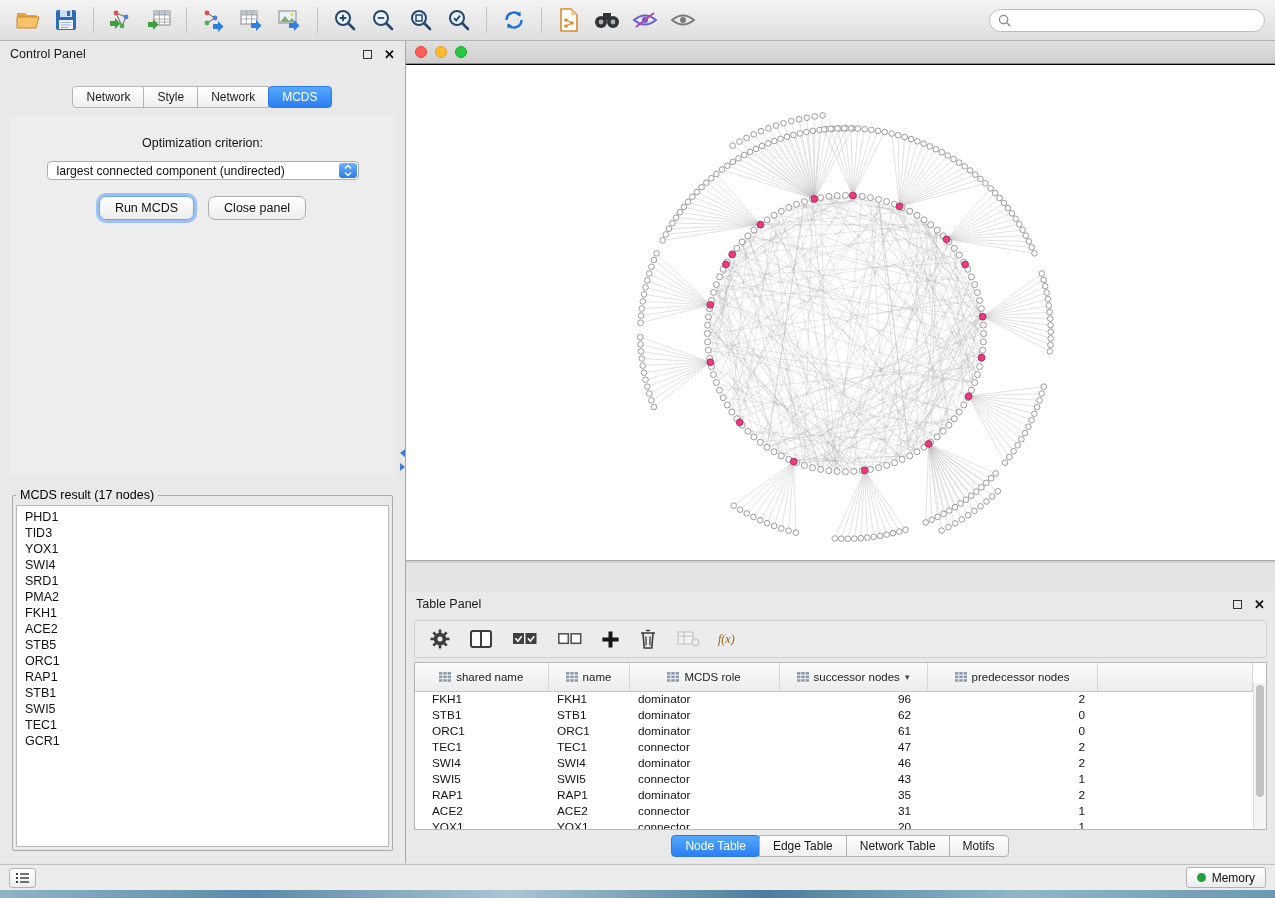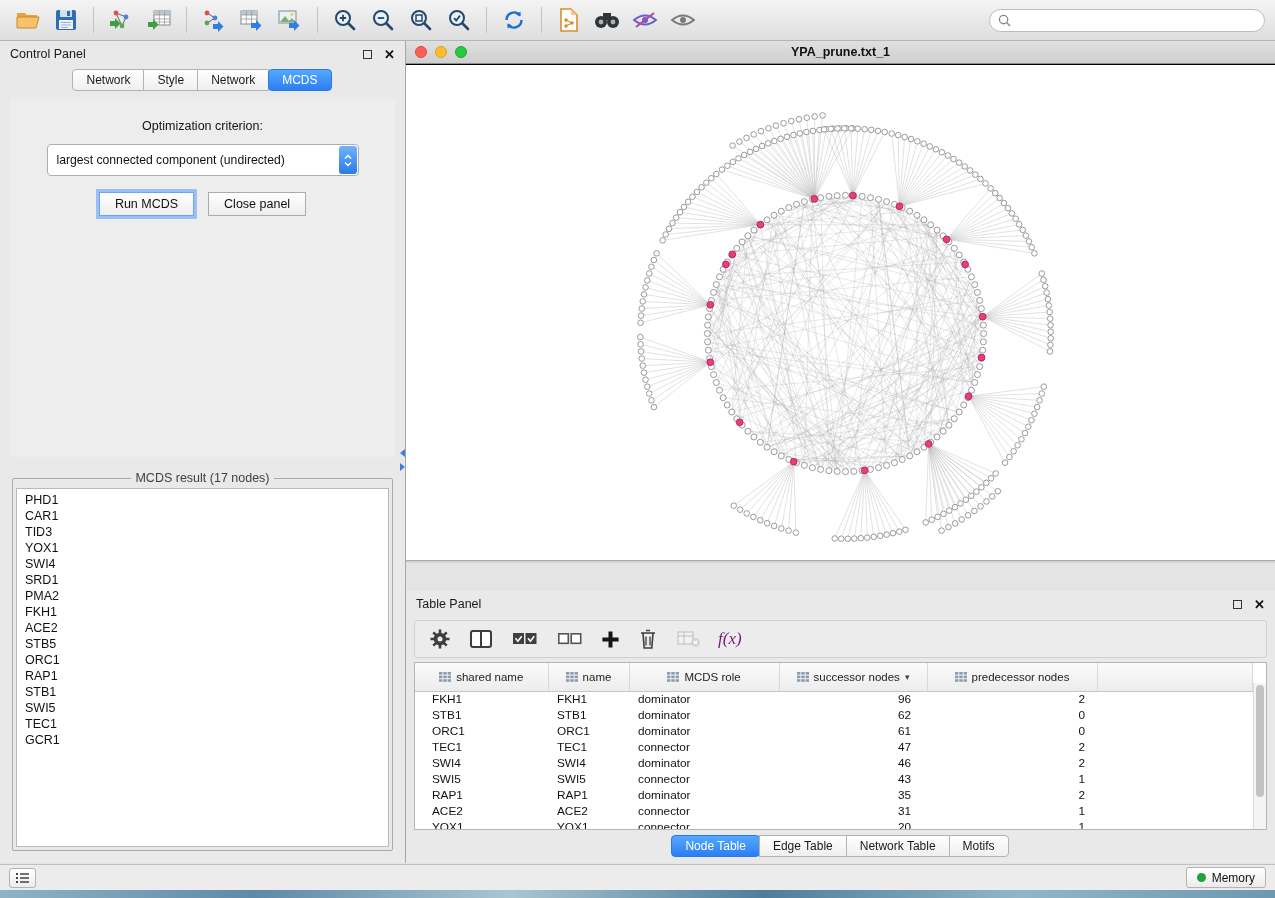--- a/index.html
+++ b/index.html
@@ -22,41 +22,41 @@
   .main { position:absolute; top:41px; left:0; right:0; bottom:35px; display:flex; }
 
   
   .control-panel { width:406px; background:#e9e9e9; border-right:1px solid #a6a6a6;
     display:flex; flex-direction:column; position:relative; }
   .panel-header { height:26px; display:flex; align-items:center; padding:0 10px; font-size:12.5px; color:#1a1a1a; }
   .win-btns { margin-left:auto; display:flex; gap:12px; align-items:center; }
   .float-box { width:9px; height:9px; border:1.5px solid #333; display:inline-block; }
   .close-x { font-size:13px; color:#111; font-weight:bold; line-height:1; }
 
-  .cp-tabs { display:flex; justify-content:center; margin-top:2px; }
+  .cp-tabs { display:flex; justify-content:center; margin-top:19px; }
   .tab { font-size:12px; padding:3px 13px; background:linear-gradient(#ffffff,#efefef);
     border:1px solid #b3b3b3; margin-left:-1px; color:#1a1a1a; white-space:nowrap; }
   .tab:first-child { border-radius:4px 0 0 4px; }
   .tab:last-child { border-radius:0 4px 4px 0; }
   .tab.selected { background:linear-gradient(#55a9ff,#2c7ef2); color:#fff; border-color:#2a79e8; border-radius:4px; }
 
   .cp-content { margin:8px 10px 0; background:#ededed; height:358px; padding-top:20px; }
   .opt-label { text-align:center; font-size:12.5px; color:#111; }
-  .select-box { width:312px; height:32px; margin:11px auto 0; background:#fff; border:1px solid #aeaeae;
+  .select-box { width:312px; height:19px; margin:11px auto 0; background:#fff; border:1px solid #aeaeae;
     border-radius:4px; display:flex; align-items:center; position:relative; font-size:12.2px; padding:0 24px 0 9px; color:#111; }
   .select-cap { position:absolute; right:1px; top:1px; bottom:1px; width:18px; border-radius:3px;
     background:linear-gradient(#71b2fb,#2b7ae6); display:flex; align-items:center; justify-content:center; }
   .btn-row { display:flex; justify-content:center; gap:14px; margin-top:16px; }
   .btn { font-size:12.5px; padding:4px 15px; background:linear-gradient(#ffffff,#ededed);
-    border:1px solid #ababab; border-radius:0; color:#111; }
+    border:1px solid #ababab; border-radius:7px; color:#111; }
   .btn.focus { box-shadow:0 0 0 3px rgba(90,155,250,.55); border-color:#6aa4f8; }
 
   fieldset.mcds { margin:14px 12px 12px; border:1px solid #a9a9a9; border-radius:2px;
     padding:3px; flex:1; display:flex; min-height:0; }
-  fieldset.mcds legend { font-size:12.5px; padding:0 4px; color:#404040;text-align:center; }
+  fieldset.mcds legend { font-size:12.5px; padding:0 4px; color:#000000; }
   .mcds-list { flex:1; background:#fff; border:1px solid #b9b9b9; overflow:hidden; padding:3px 0; }
   .mcds-item { font-size:12.5px; line-height:16px; padding:0 8px; color:#111; }
 
   .v-collapse { position:absolute; right:-1px; top:408px; width:6px; height:22px; display:flex;
     flex-direction:column; justify-content:space-between; }
   .tri-l { width:0; height:0; border-top:4px solid transparent; border-bottom:4px solid transparent; border-right:5px solid #3d7fd6; }
   .tri-r { width:0; height:0; border-top:4px solid transparent; border-bottom:4px solid transparent; border-left:5px solid #3d7fd6; }
 
   
   .right { flex:1; display:flex; flex-direction:column; min-width:0; }
@@ -73,21 +73,21 @@
   .nw-canvas { flex:1; background:#fff; border-top:1px solid #000; overflow:hidden; }
   .nw-canvas svg { display:block; width:100%; height:100%; }
 
   .h-splitter { height:3px; background:#d2d2d2; border-top:1px solid #a8a8a8; }
 
   
   .table-panel { flex:1; background:#e9e9e9; display:flex; flex-direction:column; min-height:0;margin-top:28px; }
   .tp-toolbar { margin:3px 8px 2px; background:#ececec; border:1px solid #d0d0d0; border-radius:3px;
     height:38px; display:flex; align-items:center; padding:0 14px; gap:18px; }
   .ticon { display:flex; align-items:center; background:transparent; border:none; padding:0; }
-  .fx { font-family:"Liberation Serif", serif; font-style:italic; color:#701a75; font-size:17px; }
+  .fx { font-family:"Liberation Serif", serif; font-style:italic; color:#a16207; font-size:12px; }
 
   .table-wrap { margin:2px 8px 0; background:#fff; border:1px solid #b5b5b5; flex:1; position:relative; overflow:hidden; }
   table.node-table { border-collapse:collapse; width:calc(100% - 13px); table-layout:fixed; }
   thead th { height:28px; background:linear-gradient(#fbfbfb,#ececec); border-bottom:1px solid #c6c6c6;
     border-right:1px solid #d8d8d8; font-weight:normal; font-size:11.5px; color:#222; padding:0; }
   .th-inner { display:flex; align-items:center; justify-content:center; gap:5px; }
   .sort-arrow { font-size:9px; color:#444; }
   tbody td { height:16px; font-size:11.8px; color:#111; padding:0 6px; white-space:nowrap; overflow:hidden; }
   td.c0 { padding-left:17px; }
   td.c1 { padding-left:9px; }
@@ -284,21 +284,20 @@
         </div>
         <div class="btn-row">
           <button class="btn focus">Run MCDS</button>
           <button class="btn">Close panel</button>
         </div>
       </div>
       <fieldset class="mcds">
         <legend>MCDS result (17 nodes)</legend>
         <div class="mcds-list">
             <div class="mcds-item">PHD1</div>
-            <div class="mcds-item">CAR1</div>
             <div class="mcds-item">TID3</div>
             <div class="mcds-item">YOX1</div>
             <div class="mcds-item">SWI4</div>
             <div class="mcds-item">SRD1</div>
             <div class="mcds-item">PMA2</div>
             <div class="mcds-item">FKH1</div>
             <div class="mcds-item">ACE2</div>
             <div class="mcds-item">STB5</div>
             <div class="mcds-item">ORC1</div>
             <div class="mcds-item">RAP1</div>
@@ -311,21 +310,20 @@
       <div class="v-collapse">
         <span class="tri-l"></span>
         <span class="tri-r"></span>
       </div>
     </div>
 
     <div class="right">
 
       <div class="network-window">
         <div class="nw-titlebar">
-          <span class="nw-title">YPA_prune.txt_1</span>
           <span class="traffic">
             <span class="tl red"></span>
             <span class="tl yellow"></span>
             <span class="tl green"></span>
           </span>
         </div>
         <div class="nw-canvas">
           <svg id="netsvg" viewBox="0 0 868 494" preserveAspectRatio="xMidYMid meet">
               <line x1="301" y1="268" x2="530.5109268372297" y2="371.29448324761194" stroke="#9e9e9e" stroke-width="0.55" opacity="0.42"></line>
               <line x1="360.6070649511005" y1="381.5717734933246" x2="574.7395471587058" y2="292.875195218319" stroke="#9e9e9e" stroke-width="0.55" opacity="0.42"></line>

